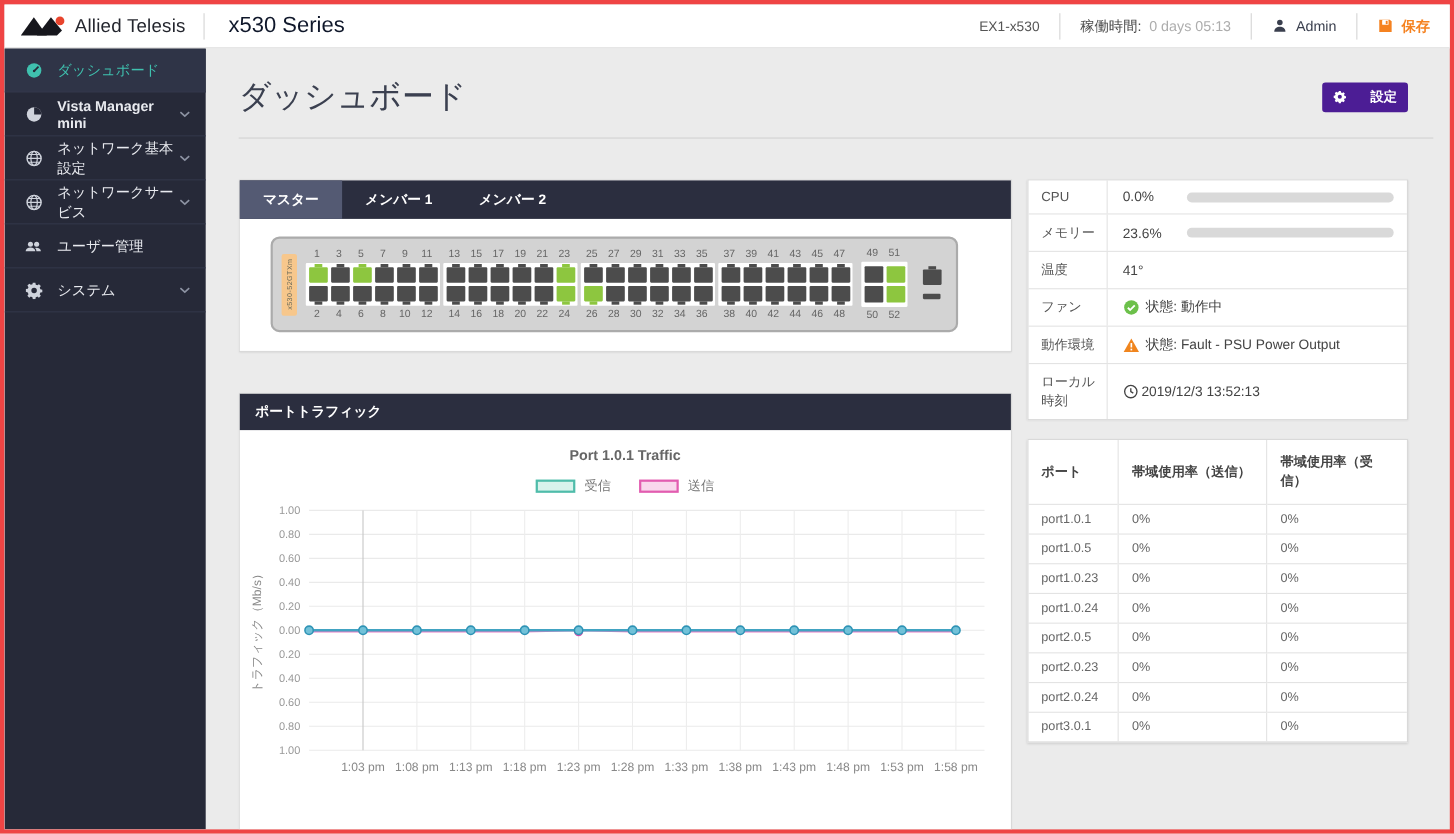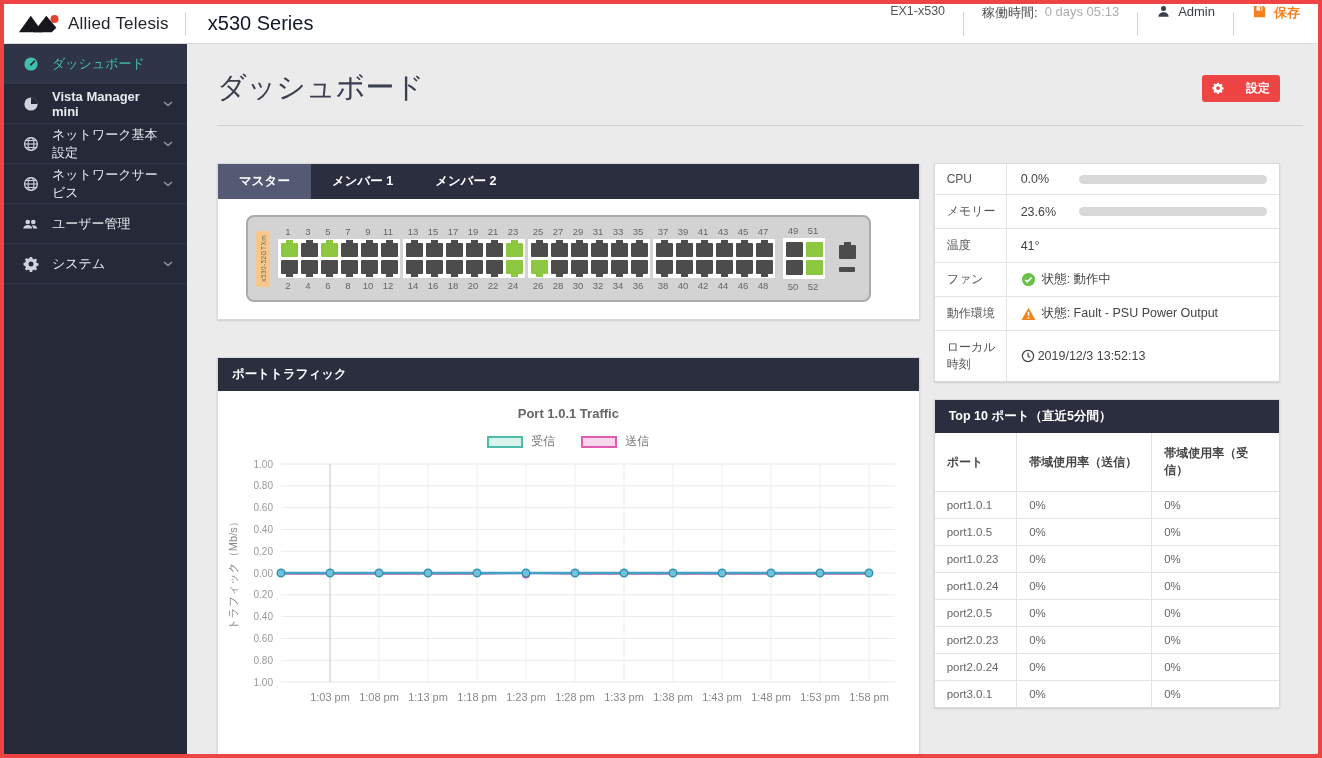--- a/index.html
+++ b/index.html
@@ -6,42 +6,42 @@
   body { font-family:"Liberation Sans","DejaVu Sans",sans-serif; background:#fff; }
   .screen { width:1322px; height:758px; border:4px solid #ef4444; display:flex; flex-direction:column; overflow:hidden; background:#ebebeb; }
 
   
   .app-header { height:40px; background:#fff; border-bottom:1px solid #dcdcdc; display:flex; align-items:center; flex-shrink:0; }
   .brand { display:flex; align-items:center; gap:8px; padding:0 16px 0 14px; }
   .brand-text { font-size:17px; color:#23252d; letter-spacing:.2px; }
   .hdiv { width:1px; height:24px; background:#d5d5d5; }
   .product-title { font-size:20px; color:#0f172a; padding:0 10px 0 22px; }
   .hspacer { flex:1; }
-  .hsec { display:flex; align-items:flex-start; gap:7px; padding:0 18px; height:100%; font-size:13px; }
+  .hsec { display:flex; align-items:center; gap:7px; padding:0 18px; height:100%; font-size:13px; }
   .device-name { color:#555; font-size:12.5px; }
   .uptime-label { color:#4a4a4a; }
   .uptime-value { color:#adadad; }
   .admin-sec { color:#3a3f4e; cursor:pointer; }
   .save-sec { color:#f58220; font-weight:bold; cursor:pointer; }
 
   
   .body-row { flex:1; display:flex; overflow:hidden; }
   .sidebar { width:183px; background:#262938; flex-shrink:0; }
   .side-item { height:40px; display:flex; align-items:center; padding:0 14px 0 18px; color:#e8eaef; font-size:13px; border-bottom:1px solid #33374a; cursor:pointer; }
   .side-item.active { background:#2f3447; color:#3fc0ae; }
   .s-icon { width:17px; height:17px; margin-right:13px; display:inline-flex; align-items:center; justify-content:center; color:#cfd3dc; }
   .side-item.active .s-icon { color:#3fc0ae; }
   .s-label { flex:1; }
   .side-item.latin .s-label { font-weight:bold; }
   .chev { color:#8d93a3; display:inline-flex; }
 
   .main { flex:1; padding:18px 38px 0 30px; overflow:hidden; }
   .title-row { display:flex; align-items:center; justify-content:space-between; margin-top:6px; }
   .page-title { font-size:29px; color:#3b4050; font-weight:normal; }
-  .settings-btn { background:#ef4444; color:#fff; border:none; border-radius:3px; font-size:12px; font-weight:bold; padding:5px 10px; display:flex; align-items:center; gap:22px; cursor:pointer; font-family:inherit; }
+  .settings-btn { background:#4c1d95; color:#fff; border:none; border-radius:3px; font-size:12px; font-weight:bold; padding:5px 10px; display:flex; align-items:center; gap:22px; cursor:pointer; font-family:inherit; }
   .title-divider { height:1px; background:#d2d2d2; margin:17px -23px 0 0; }
 
   .columns { display:flex; gap:14px; margin-top:37px; }
   .col-left { width:708px; }
   .col-right { width:349px; }
 
   .panel { background:#fff; border:1px solid #d9d9d9; box-shadow:0 1px 2px rgba(0,0,0,.12); }
   .panel-header { background:#2b2e3f; color:#fff; font-size:12.5px; font-weight:bold; height:33px; display:flex; align-items:center; padding:0 14px; }
 
   
@@ -564,21 +564,20 @@
                         </svg>
                       </span>
                       <span>2019/12/3 13:52:13</span>
                     </span>
                   </div>
                 </div>
               </div>
           </div>
 
           <div class="panel top10">
-            <div class="panel-header">Top 10 ポート（直近5分間）</div>
             <table class="ports">
               <colgroup>
                   <col style="width:82px">
                   <col style="width:135px">
                   <col>
                 </colgroup>
               <thead>
                   <tr id="top10-head">
                     <th>ポート</th>
                     <th>帯域使用率（送信）</th>

